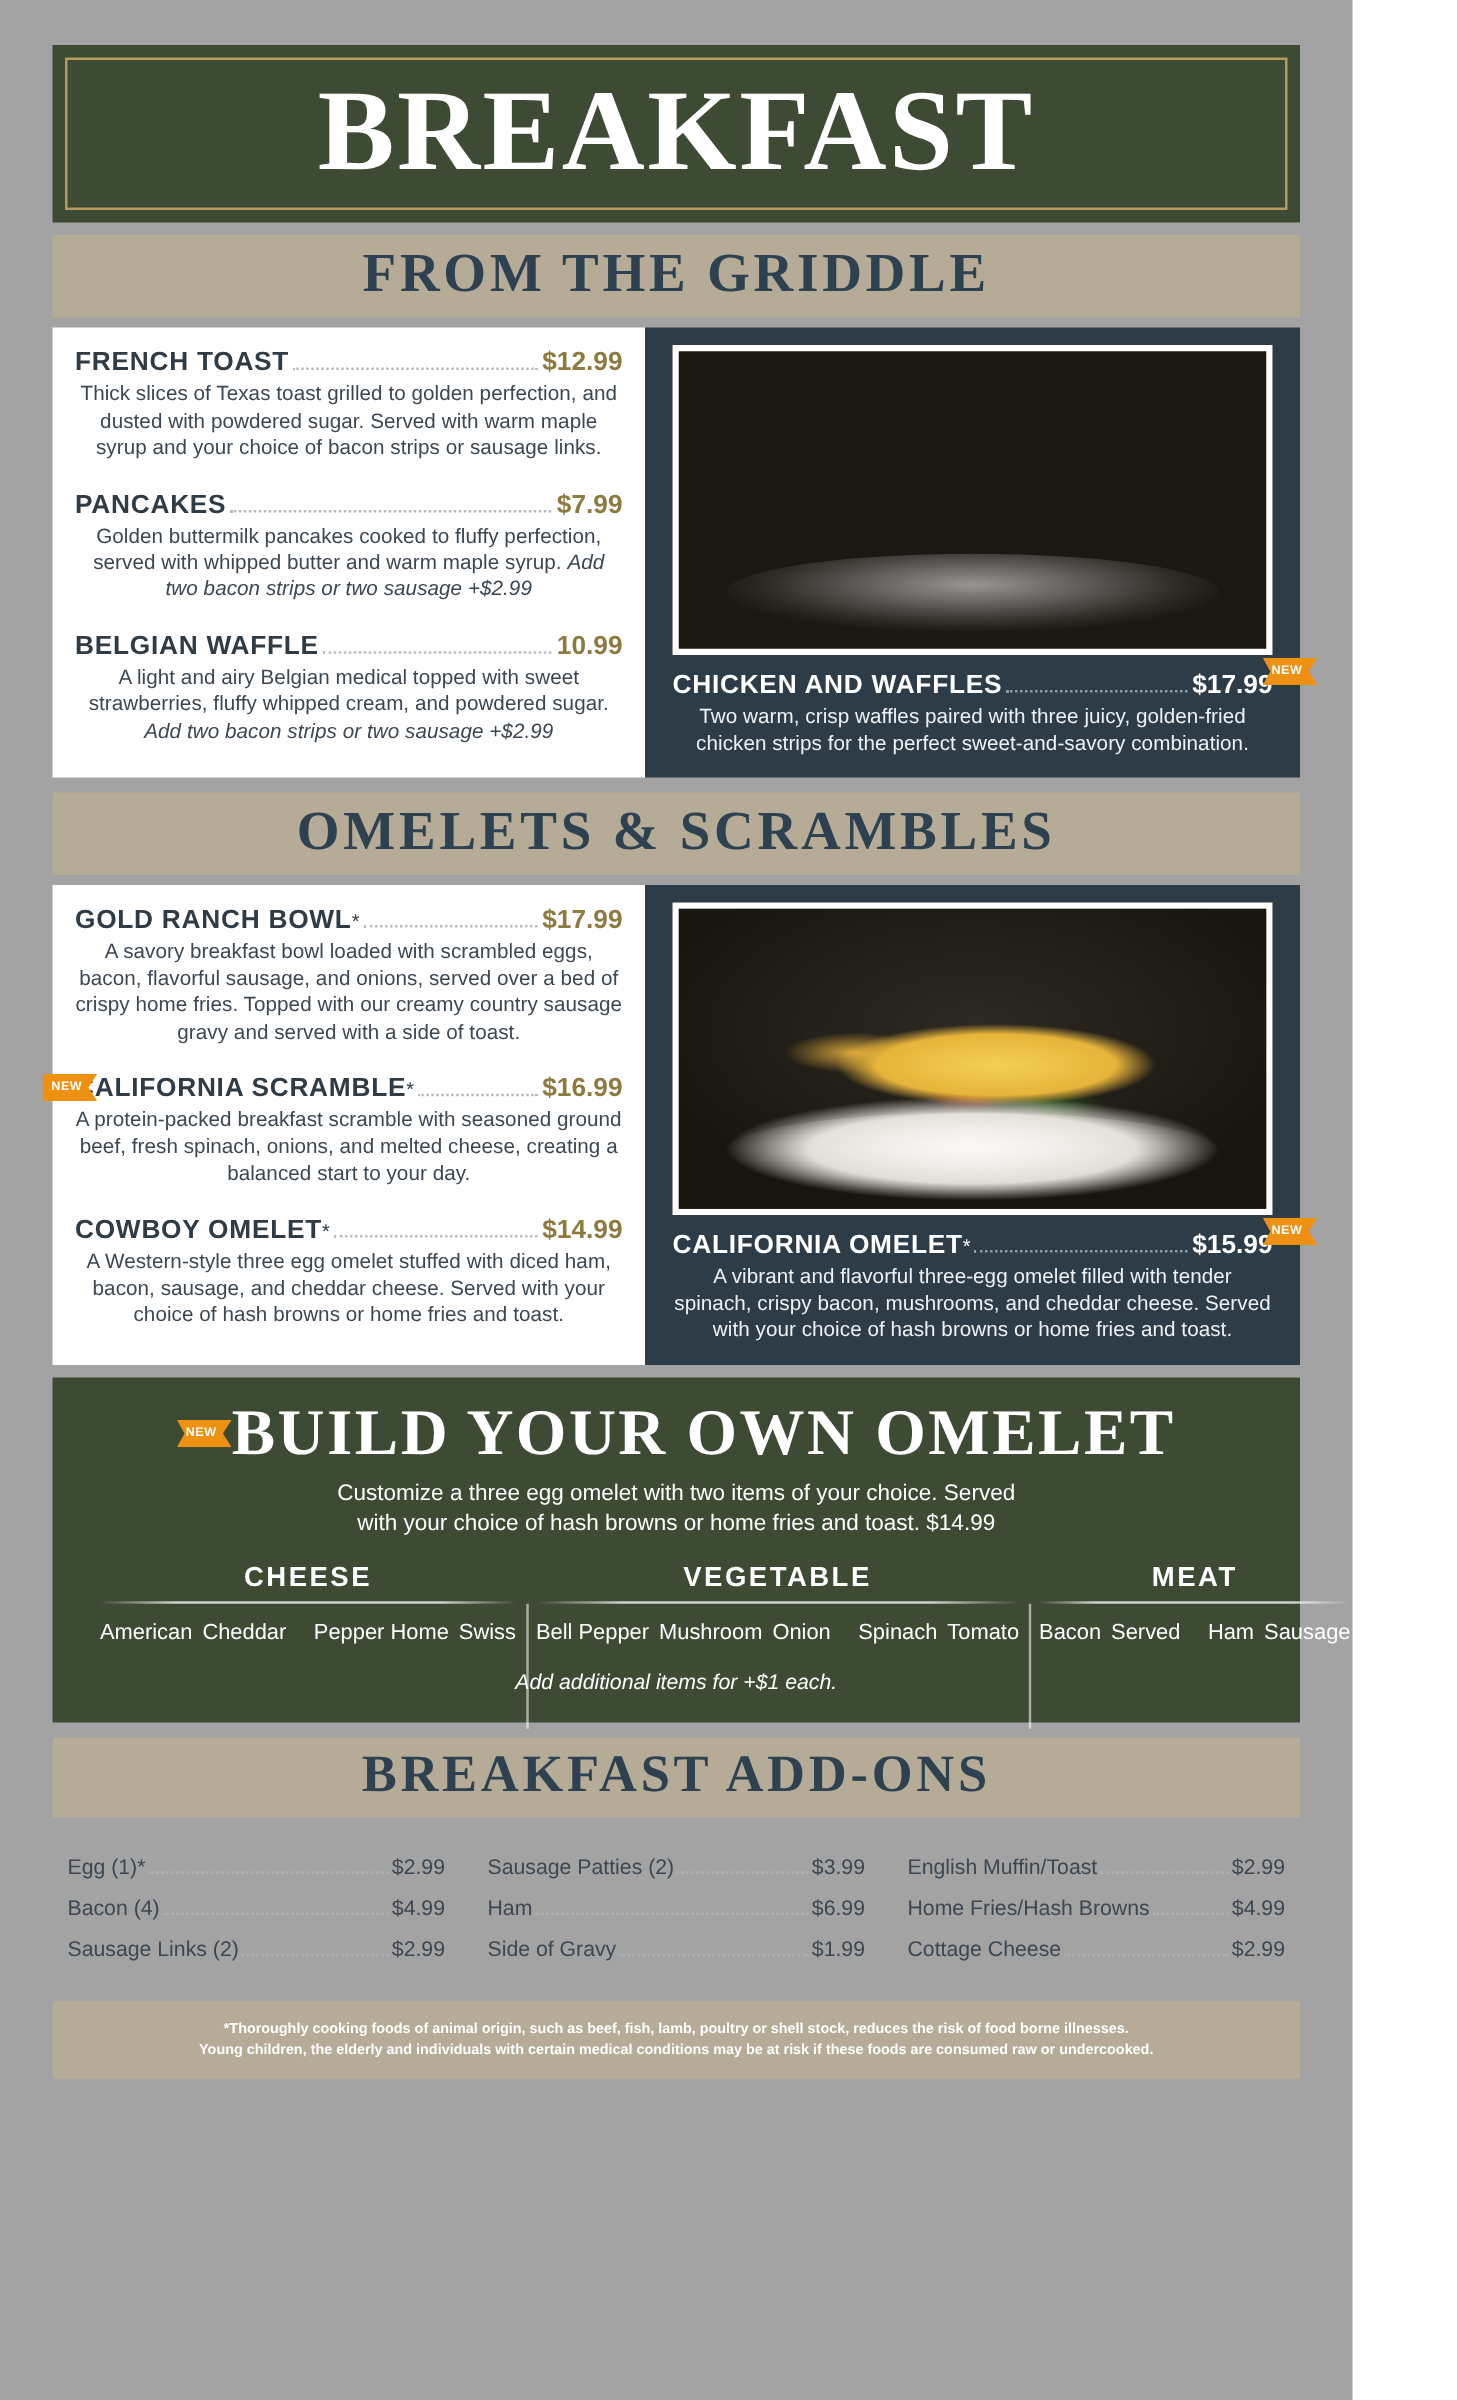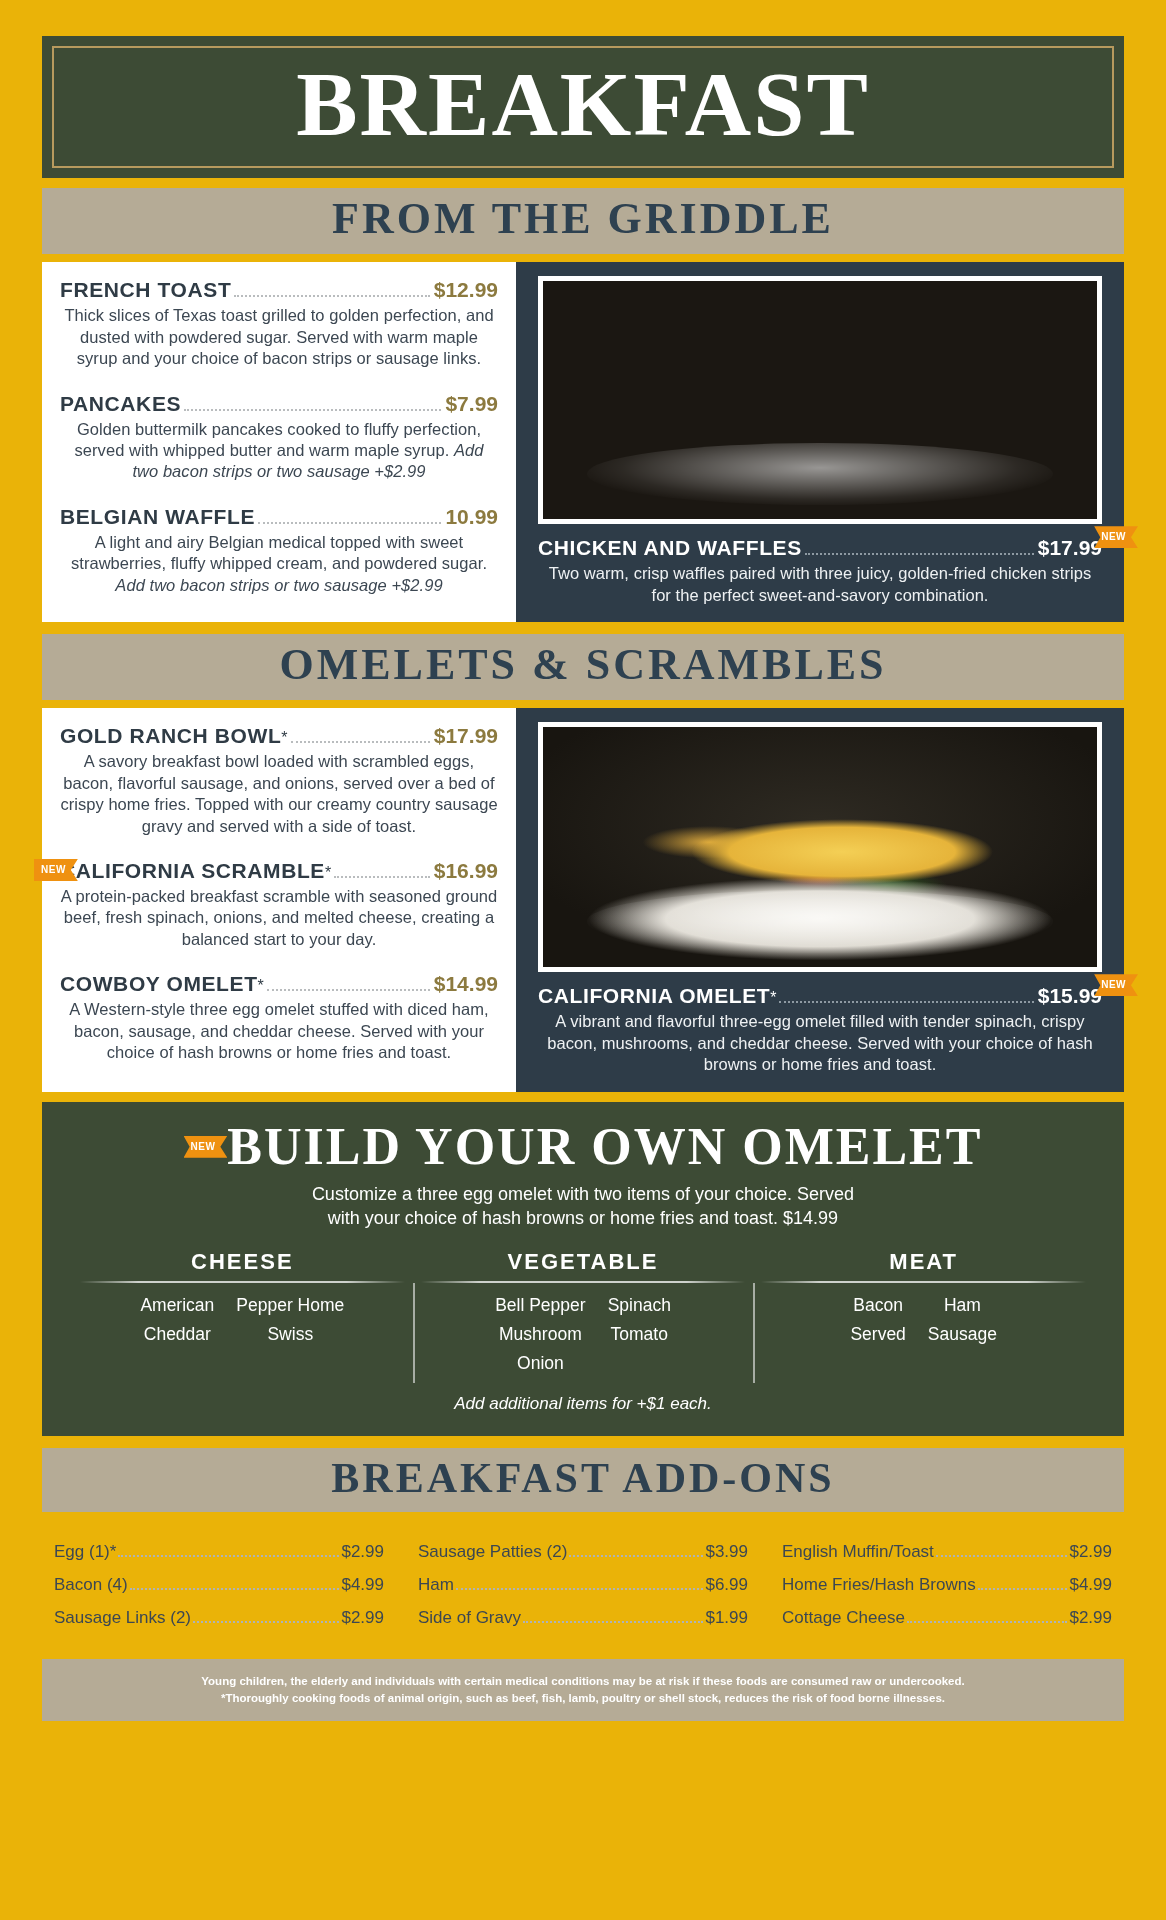--- a/index.html
+++ b/index.html
@@ -7,24 +7,24 @@
   body {
     width: 1166px;
     height: 1920px;
     background: #ffffff;
     font-family: "Liberation Sans", sans-serif;
     overflow: hidden;
   }
 
   .page {
     position: relative;
-    width: 1166px;
+    width: 1082px;
     height: 1920px;
     padding: 36px 42px 24px 42px;
-    background: #eab308;
+    background: #a3a3a3;
   }
 
   
   .title-banner {
     background: #3d4b35;
     padding: 10px;
     margin-bottom: 10px;
   }
   .title-banner-inner {
     border: 2px solid #b79a5e;
@@ -230,21 +230,21 @@
     width: 100%;
     height: 2px;
     background: linear-gradient(to right, rgba(255,255,255,0) 0%, rgba(255,255,255,0.75) 18%, rgba(255,255,255,0.75) 82%, rgba(255,255,255,0) 100%);
     margin-bottom: 12px;
   }
   .byo-items {
     display: flex;
     justify-content: center;
     gap: 22px;
   }
-  .byo-subcol { display: flex; flex-direction: column; gap: 8px; }
+  .byo-subcol { display: flex; gap: 8px; text-align: right; }
   .byo-item {
     font-size: 17.5px;
     color: #ffffff;
     white-space: nowrap;
   }
   .byo-note {
     font-size: 17px;
     font-style: italic;
     color: #ffffff;
     margin-top: 20px;
@@ -571,17 +571,17 @@
       <div class="addon-row">
         <span class="addon-name">Cottage Cheese</span>
         <span class="addon-leader"></span>
         <span class="addon-price">$2.99</span>
       </div>
     </div>
 
   </div>
 
   <div class="footer">
+    <span class="footer-line">*Thoroughly cooking foods of animal origin, such as beef, fish, lamb, poultry or shell stock, reduces the risk of food borne illnesses.</span>
     <span class="footer-line">Young children, the elderly and individuals with certain medical conditions may be at risk if these foods are consumed raw or undercooked.</span>
-    <span class="footer-line">*Thoroughly cooking foods of animal origin, such as beef, fish, lamb, poultry or shell stock, reduces the risk of food borne illnesses.</span>
   </div>
 
 </div>
 
 </body></html>

